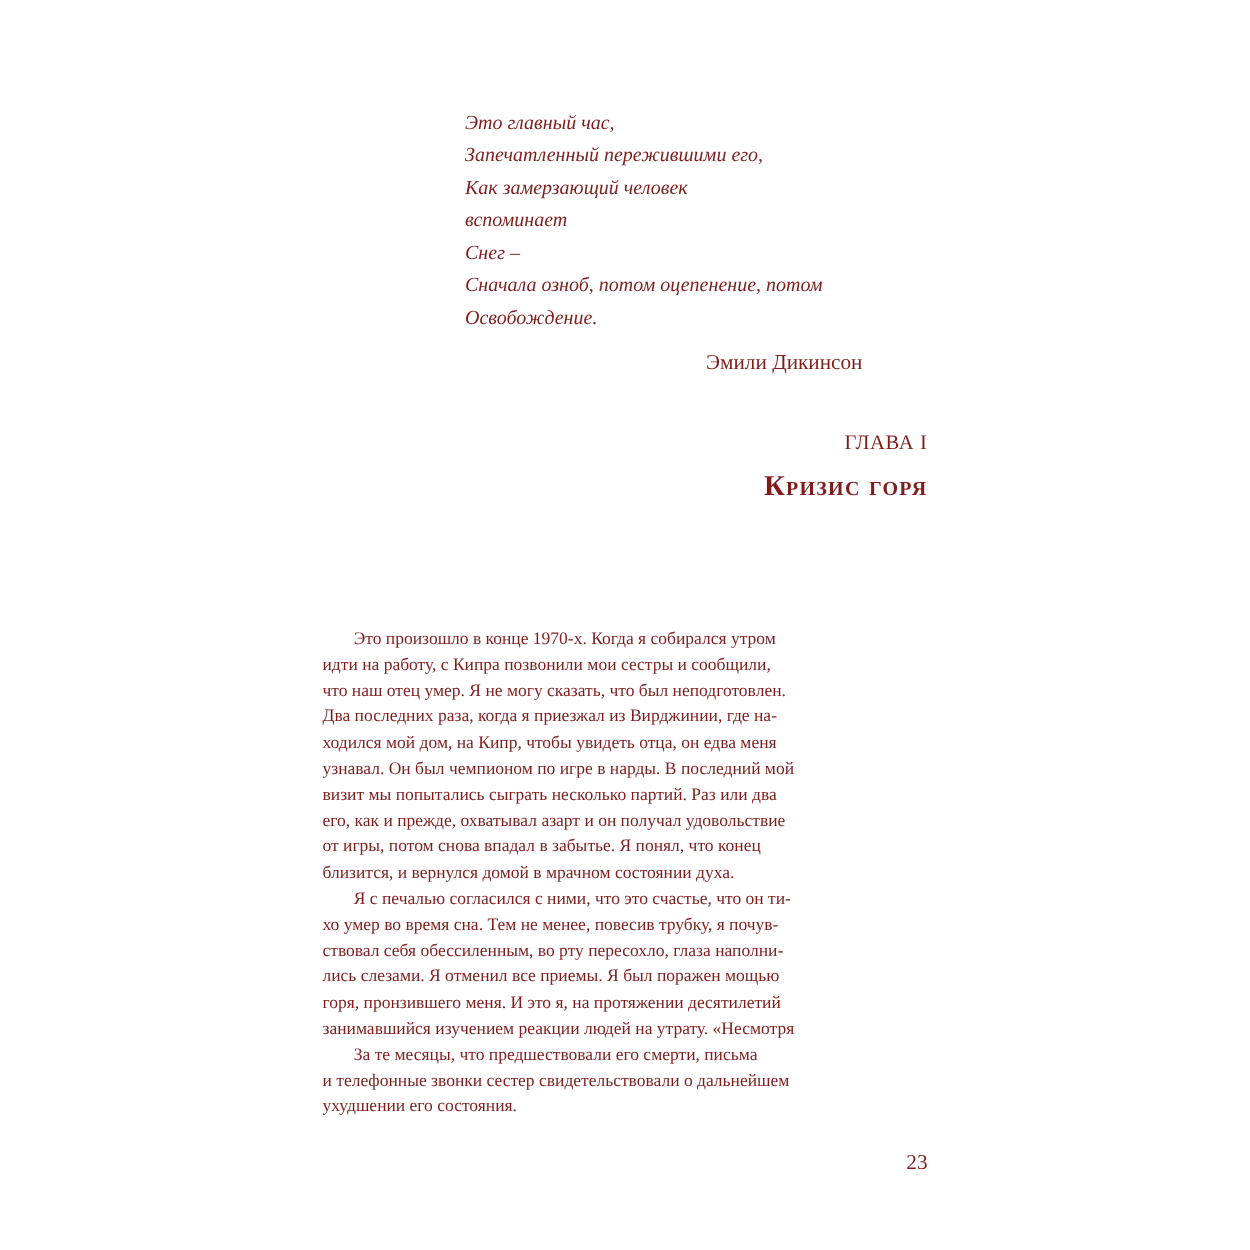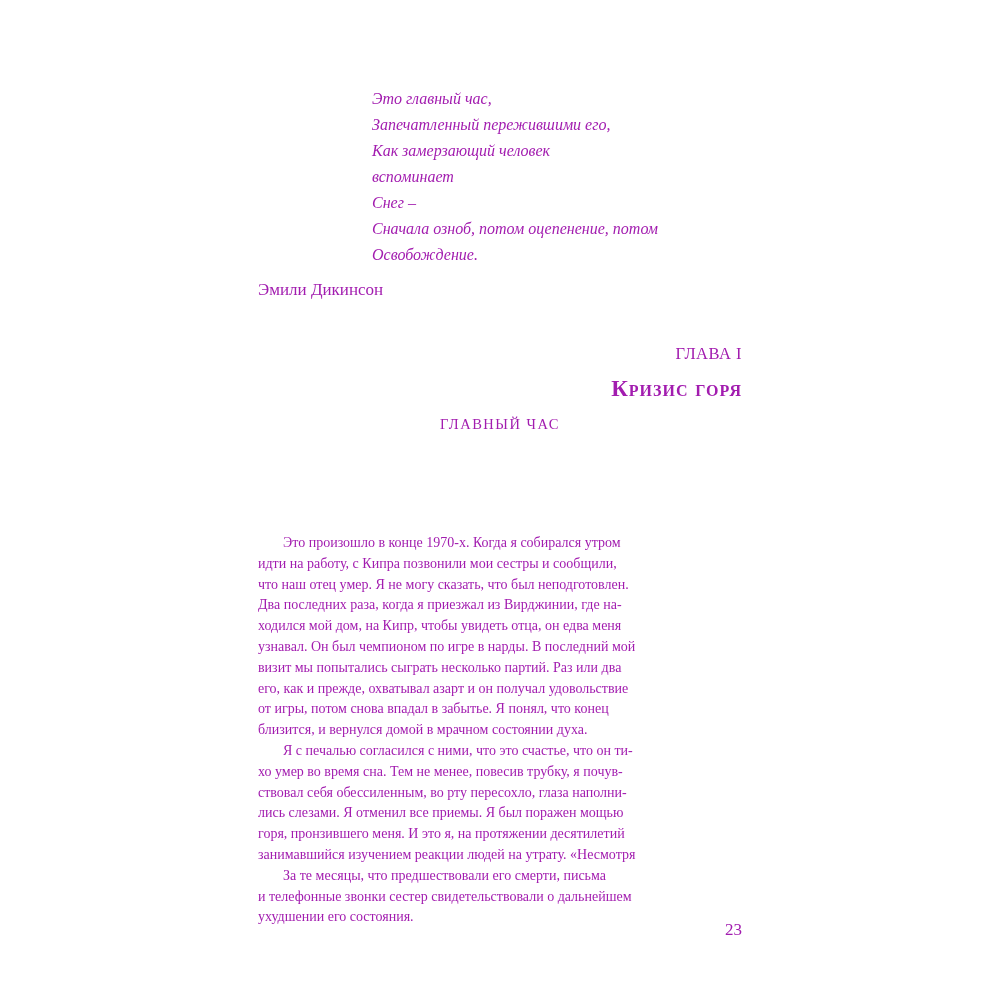--- a/index.html
+++ b/index.html
@@ -5,40 +5,41 @@
   html, body {
     margin: 0;
     padding: 0;
     background: #ffffff;
   }
   .page {
     position: relative;
     width: 887px;
     height: 1000px;
     background: #ffffff;
-    color: #a21caf;
+    color: #7f1d1d;
     font-family: "Liberation Serif", "DejaVu Serif", serif;
     overflow: hidden;
   }
   .content {
     position: absolute;
     left: 258px;
     top: 0;
     width: 484px;
   }
   .epigraph {
     margin-top: 86px;
     margin-left: 114px;
     font-style: italic;
     font-size: 16px;
     line-height: 26px;
     white-space: pre-line;
   }
   .attribution {
     margin-top: 12px;
+    text-align: right;
     padding-right: 52px;
     font-size: 17px;
   }
   .chapter-label {
     margin-top: 44px;
     text-align: right;
     font-size: 16.5px;
     letter-spacing: 0.5px;
   }
   .chapter-title {
@@ -86,21 +87,20 @@
 Снег –
 Сначала озноб, потом оцепенение, потом
 Освобождение.</div>
 
     <div class="attribution">Эмили Дикинсон</div>
 
     <div class="chapter-label">ГЛАВА I</div>
 
     <div class="chapter-title">Кризис горя</div>
 
-    <div class="chapter-subtitle">ГЛАВНЫЙ ЧАС</div>
 
     <div class="body-text">
       <div class="paragraph">Это произошло в конце 1970-х. Когда я собирался утром
 идти на работу, с Кипра позвонили мои сестры и сообщили,
 что наш отец умер. Я не могу сказать, что был неподготовлен.
 Два последних раза, когда я приезжал из Вирджинии, где на-
 ходился мой дом, на Кипр, чтобы увидеть отца, он едва меня
 узнавал. Он был чемпионом по игре в нарды. В последний мой
 визит мы попытались сыграть несколько партий. Раз или два
 его, как и прежде, охватывал азарт и он получал удовольствие

